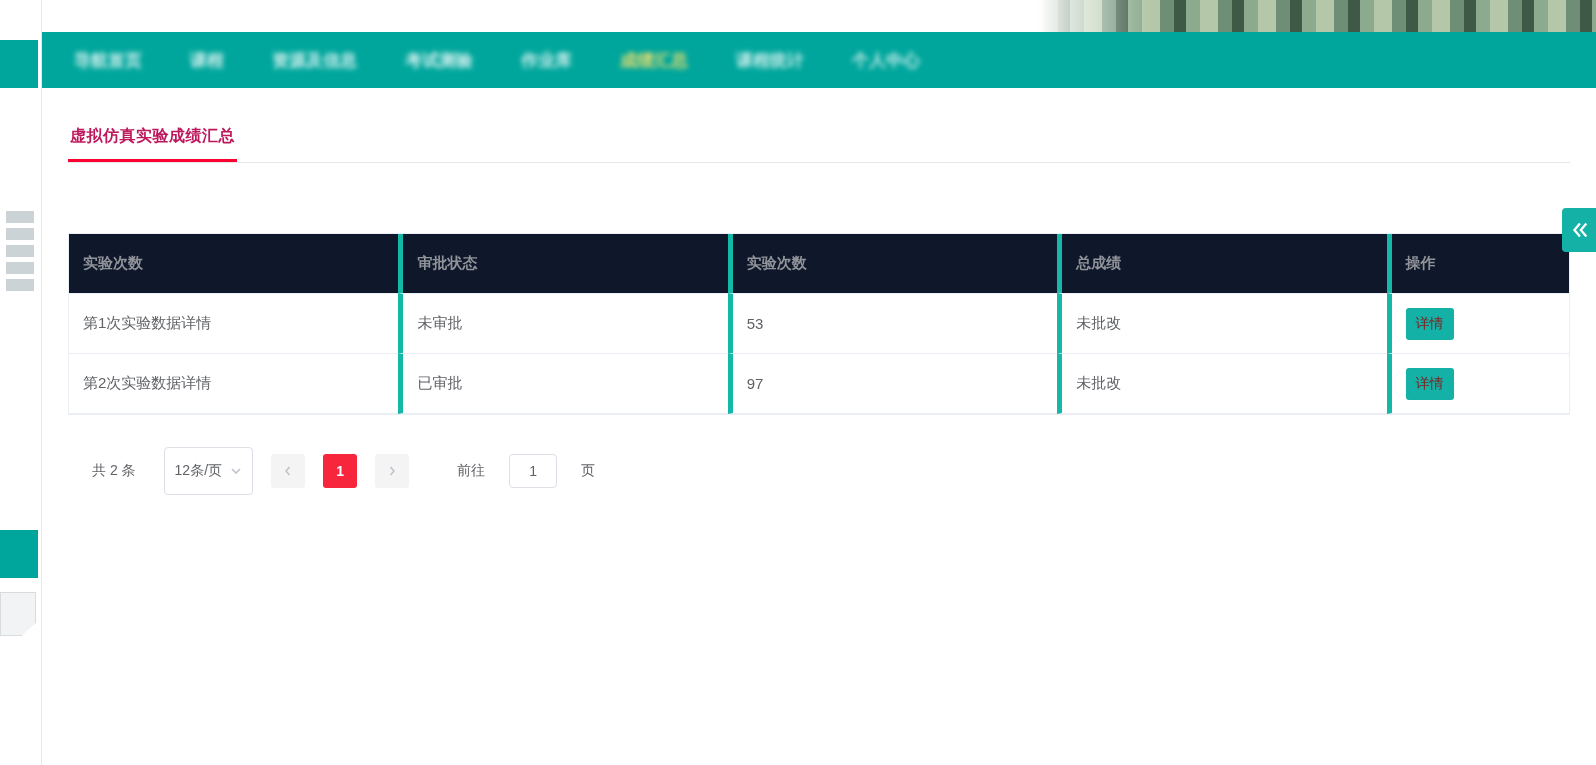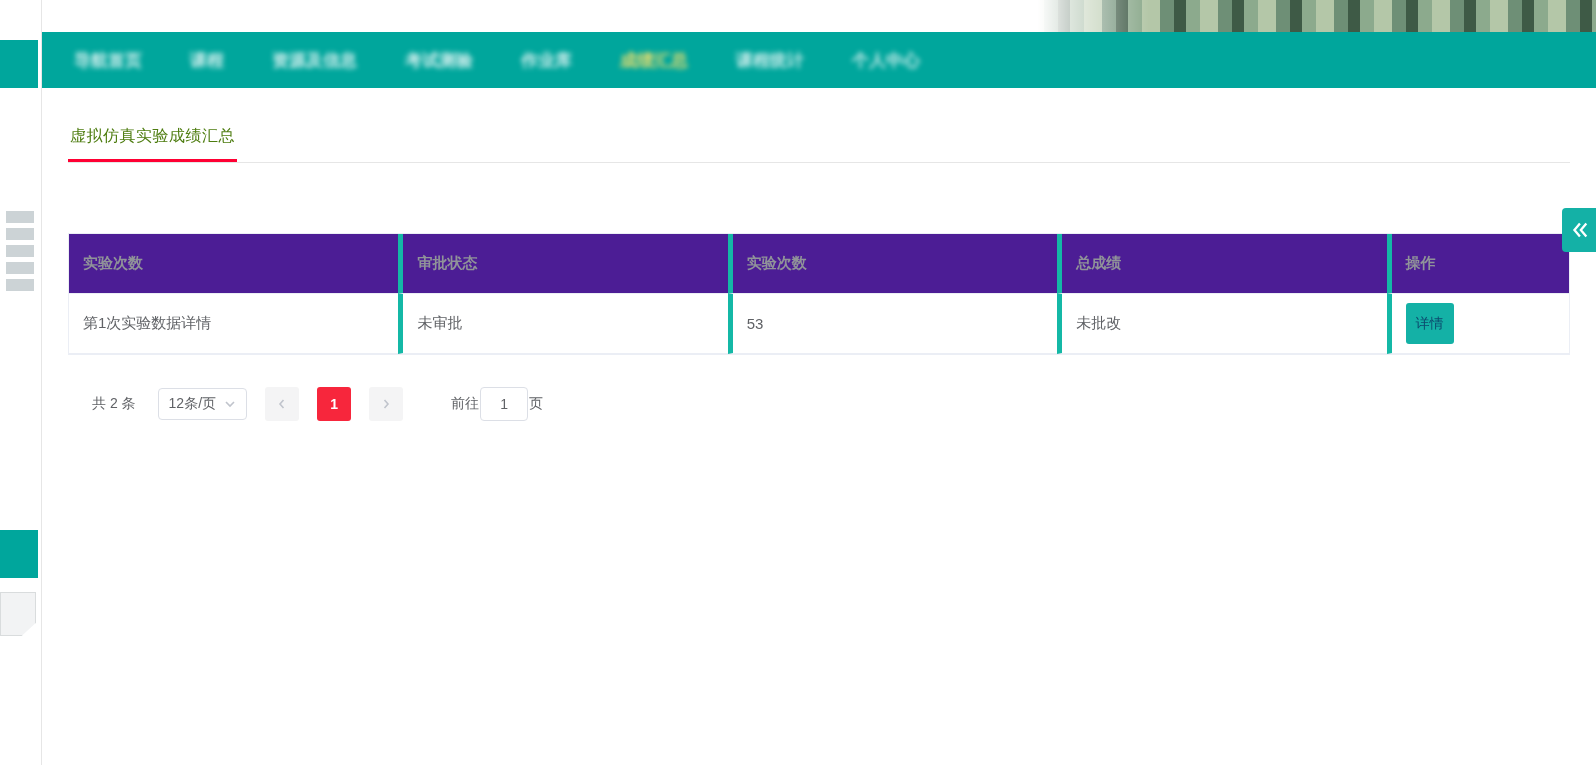--- a/index.html
+++ b/index.html
@@ -24,38 +24,38 @@
     
     .topnav { position:absolute; left:42px; top:32px; right:0; height:56px; background:#00a69c; display:flex; align-items:center; padding-left:32px; gap:48px; }
     .topnav a { color:#fff; opacity:.82; font-weight:700; font-size:17px; filter:blur(2.4px); user-select:none; }
     .topnav a.active { color:#ffe26a; opacity:.92; }
 
     
     .page { position:absolute; left:42px; right:0; top:88px; bottom:0; padding:30px 26px 0 26px; }
     .card { background:#fff; }
 
     .tab-strip { border-bottom:1px solid #e6e6e6; }
-    .tab-strip a { display:inline-block; font-size:16px; font-weight:400; color:#4d7c0f; letter-spacing:.5px; padding:8px 2px 12px; border-bottom:3px solid #f03; }
+    .tab-strip a { display:inline-block; font-size:16px; font-weight:700; color:#be185d; letter-spacing:.5px; padding:8px 2px 12px; border-bottom:3px solid #f03; }
 
     .table { width:100%; border:1px solid #ebeef5; border-collapse:separate; border-spacing:0; margin-top:70px; table-layout:fixed; }
     .table th, .table td { text-align:left; padding:0 14px; height:60px; border-bottom:1px solid #ebeef5; color:#606266; font-size:15px; }
-    .table thead th { background:#4c1d95; font-weight:700; color:#909399; }
+    .table thead th { background:#0f172a; font-weight:700; color:#909399; }
     .table th+th, .table td+td { border-left:5px solid #14b8a6; }
     .col-op { width:180px; }
 
-    .btn-detail { display:inline-flex; align-items:center; justify-content:center; min-width:48px; height:41px; padding:0 10px; background:#14b1a6; color:#0c4a6e; font-size:14px; border:none; border-radius:3px; cursor:pointer; }
+    .btn-detail { display:inline-flex; align-items:center; justify-content:center; min-width:48px; height:32px; padding:0 10px; background:#14b1a6; color:#7f1d1d; font-size:14px; border:none; border-radius:3px; cursor:pointer; }
 
     
     .pager { display:flex; align-items:center; gap:18px; margin:32px 0 0 24px; color:#606266; font-size:14px; }
-    .pg-total { margin-right:4px; }
-    .pg-size { display:inline-flex; align-items:center; gap:8px; height:32px; padding:0 10px; border:1px solid #dcdfe6; border-radius:4px; color:#606266; cursor:pointer; }
+    .pg-total { margin-right:10px; }
+    .pg-size { display:inline-flex; align-items:center; gap:8px; height:48px; padding:0 10px; border:1px solid #dcdfe6; border-radius:4px; color:#606266; cursor:pointer; }
     .pg-size svg { width:12px; height:12px; }
     .pg-btn { width:34px; height:34px; border:none; background:#f4f4f5; color:#c0c4cc; font-size:14px; border-radius:3px; display:inline-flex; align-items:center; justify-content:center; cursor:not-allowed; }
     .pg-cur { width:34px; height:34px; background:#f7263c; color:#fff; font-weight:800; border-radius:3px; display:inline-flex; align-items:center; justify-content:center; }
-    .pg-goto { display:inline-flex; align-items:center; gap:1px; margin-left:30px; }
+    .pg-goto { display:inline-flex; align-items:center; gap:24px; margin-left:30px; }
     .pg-goto input { width:48px; height:34px; border:1px solid #dcdfe6; border-radius:4px; text-align:center; font-size:14px; color:#606266; }
 
     
     .right-pull { position:absolute; right:0; top:208px; width:34px; height:44px; background:#14b1a6; border-radius:4px 0 0 4px; display:flex; align-items:center; justify-content:center; color:#fff; cursor:pointer; }
     .right-pull svg { width:22px; height:22px; stroke:#fff; stroke-width:2.5; fill:none; }
   </style>
 </head>
 <body>
 
 <div class="banner"></div>
@@ -111,20 +111,29 @@
       <tbody>
         <tr>
           <td>第1次实验数据详情</td>
           <td>未审批</td>
           <td>53</td>
           <td>未批改</td>
           <td>
             <button class="btn-detail">详情</button>
           </td>
         </tr>
+        <tr>
+          <td>第2次实验数据详情</td>
+          <td>已审批</td>
+          <td>97</td>
+          <td>未批改</td>
+          <td>
+            <button class="btn-detail">详情</button>
+          </td>
+        </tr>
       </tbody>
     </table>
 
     <div class="pager">
       <span class="pg-total">共 2 条</span>
 
       <span class="pg-size">
         <span>12条/页</span>
         <svg viewBox="0 0 12 12">
             <path d="M2 4l4 4 4-4" stroke="#c0c4cc" stroke-width="1.6" fill="none"></path>

